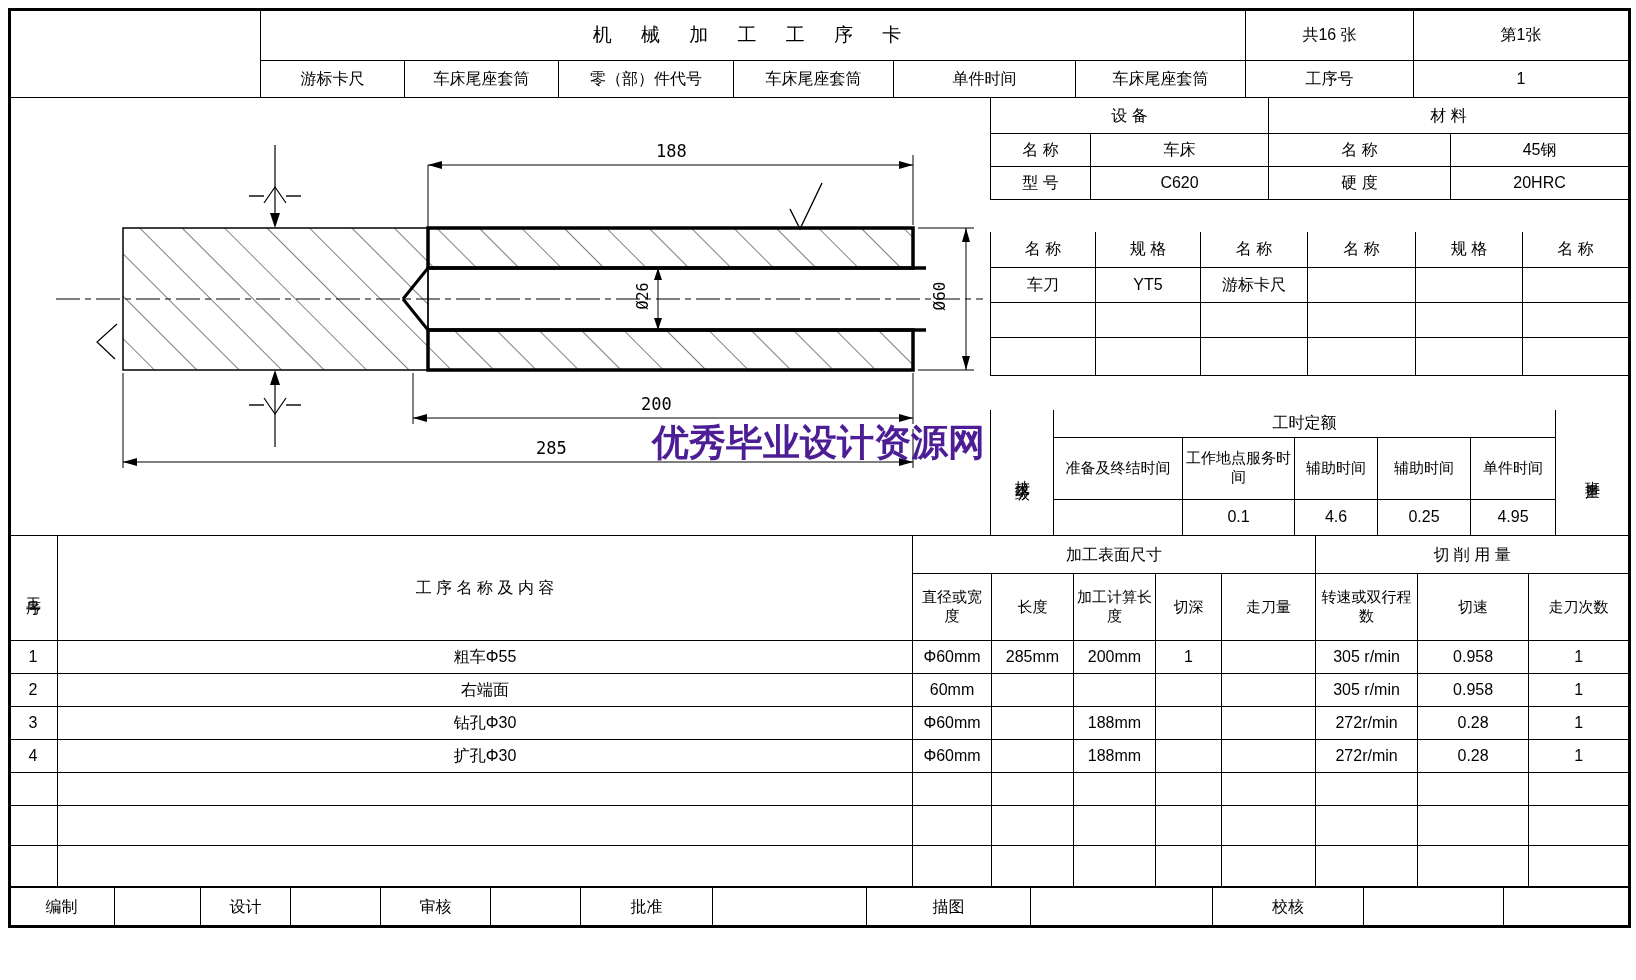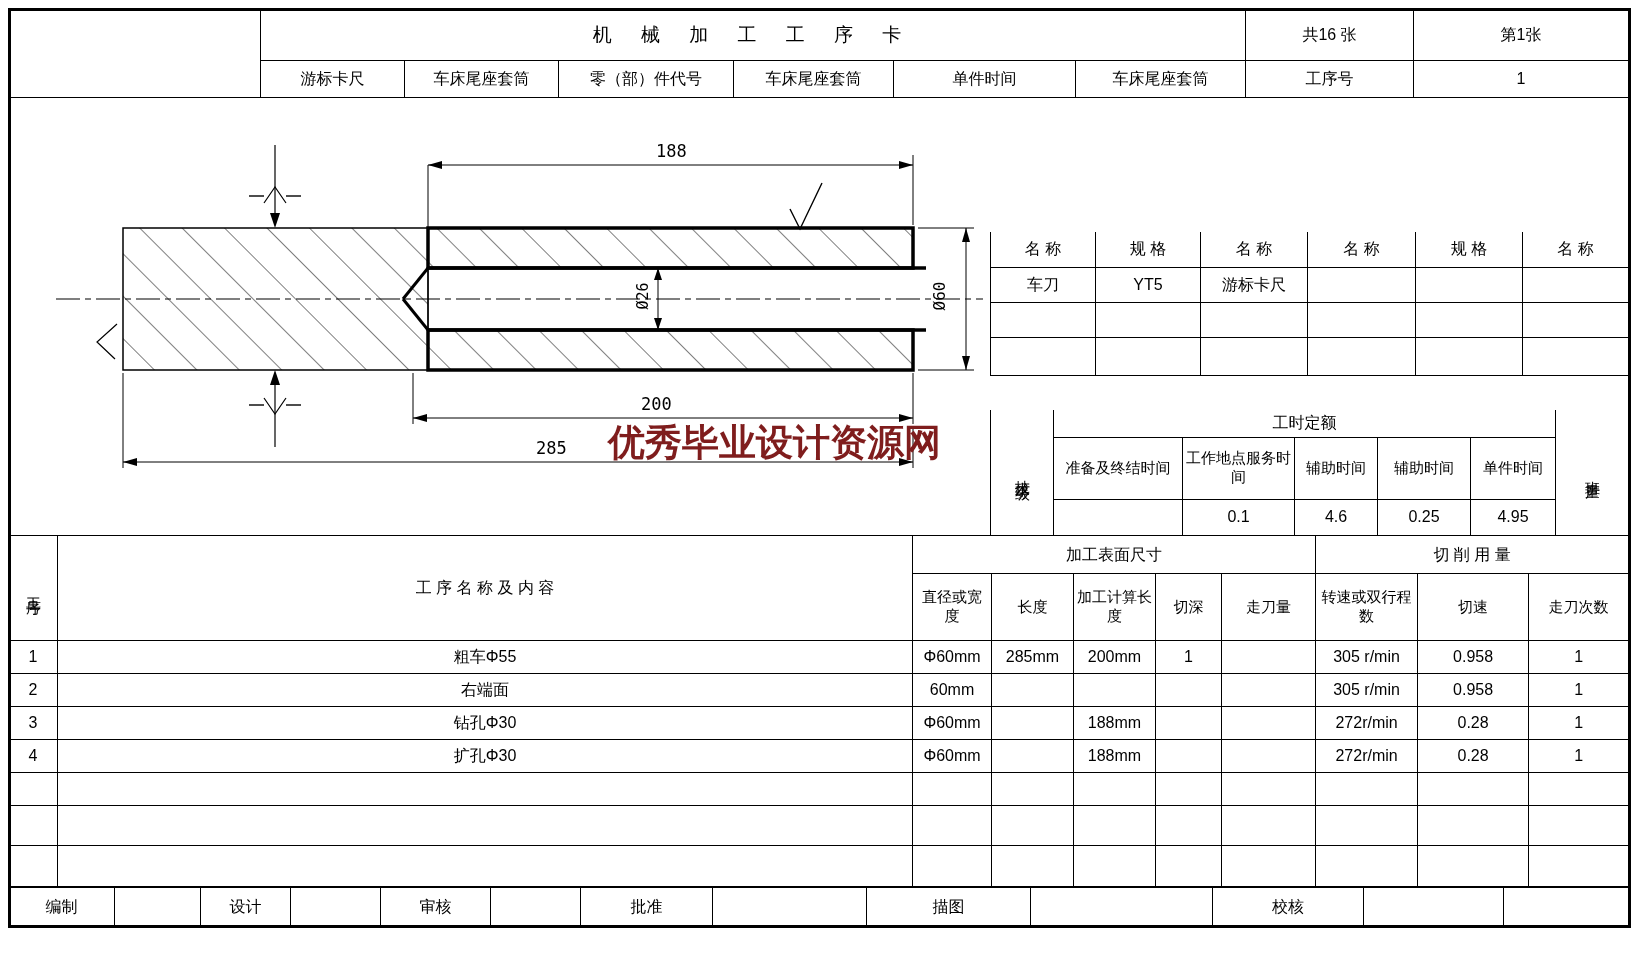--- a/index.html
+++ b/index.html
@@ -7,21 +7,21 @@
         font-family:"Liberation Sans","DejaVu Sans",sans-serif;color:#000;padding-left:30px;}
   #frame{position:absolute;left:8px;top:8px;width:1617px;height:914px;border:3px solid #000;box-sizing:content-box;}
   table{border-collapse:collapse;table-layout:fixed;}
   td{border:1px solid #000;text-align:center;vertical-align:middle;
      font-size:16px;padding:0 2px;overflow:hidden;line-height:1.25;}
   .abs{position:absolute;}
   .noborder-t td{border-top:none;}
   .title-cell{font-size:19px;letter-spacing:12px;}
   .vtext{writing-mode:vertical-rl;text-orientation:upright;letter-spacing:2px;margin:0 auto;}
   .sm{font-size:15px;}
-  .wm{position:absolute;color:#7f1d1d;font-weight:bold;white-space:nowrap;z-index:5;}
+  .wm{position:absolute;color:#4c1d95;font-weight:bold;white-space:nowrap;z-index:5;margin-left:44px;}
   svg text{font-family:"DejaVu Sans Mono","Liberation Mono",monospace;fill:#000;}
 </style>
 </head>
 <body>
 
 <div id="page">
   <div id="frame"></div>
 
   <table class="abs" style="left:8px;top:8px;width:1620px;">
     <colgroup>
@@ -132,20 +132,46 @@
       <line x1="905" y1="332" x2="905" y2="371" stroke="#000" stroke-width="1"></line>
       <line x1="115" y1="365" x2="905" y2="365" stroke="#000" stroke-width="1"></line>
       <polygon points="115,365 129,361 129,369"></polygon>
       <polygon points="905,365 891,361 891,369"></polygon>
       <text x="528" y="357" font-size="17">285</text>
     </g>
   </svg>
 
   <div class="wm" style="left:608px;top:418px;font-size:37px;">优秀毕业设计资源网</div>
 
+  <table class="abs" style="left:990px;top:97px;width:638px;">
+    <colgroup>
+        <col style="width:100px">
+        <col style="width:178px">
+        <col style="width:182px">
+        <col style="width:178px">
+      </colgroup>
+    <tbody>
+        <tr style="height:36px">
+      <td colspan="2">设    备</td>
+      <td colspan="2">材    料</td>
+    </tr>
+    <tr style="height:33px">
+      <td>名 称</td>
+      <td>车床</td>
+      <td>名 称</td>
+      <td>45钢</td>
+    </tr>
+    <tr style="height:33px">
+      <td>型 号</td>
+      <td>C620</td>
+      <td>硬 度</td>
+      <td>20HRC</td>
+    </tr>
+  </tbody>
+    </table>
 
   <table class="abs noborder-t" style="left:990px;top:232px;width:638px;">
     <colgroup>
         <col style="width:105px">
         <col style="width:105px">
         <col style="width:107px">
         <col style="width:108px">
         <col style="width:107px">
         <col style="width:106px">
       </colgroup>

